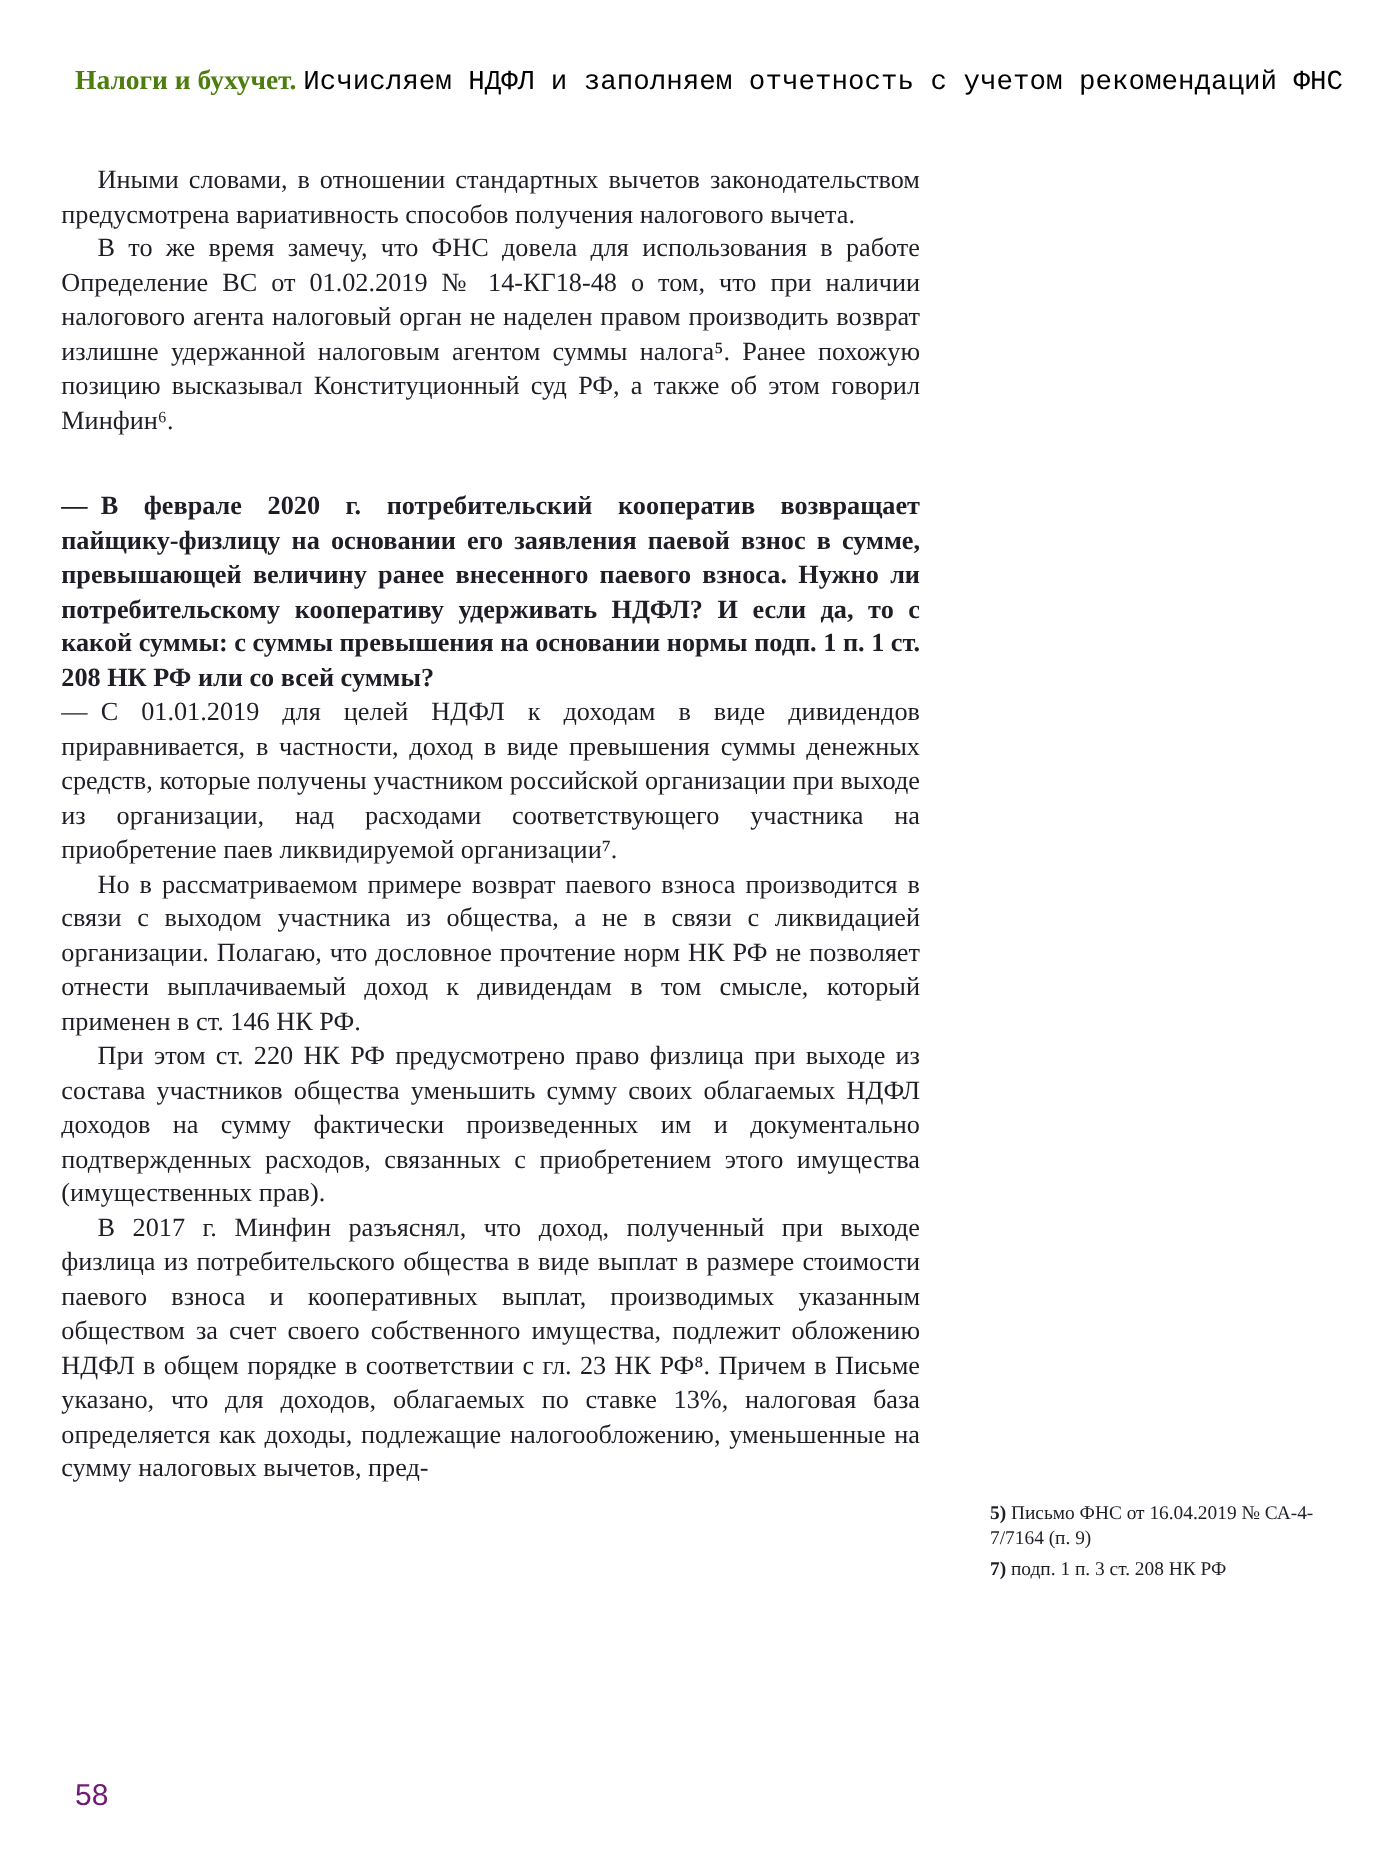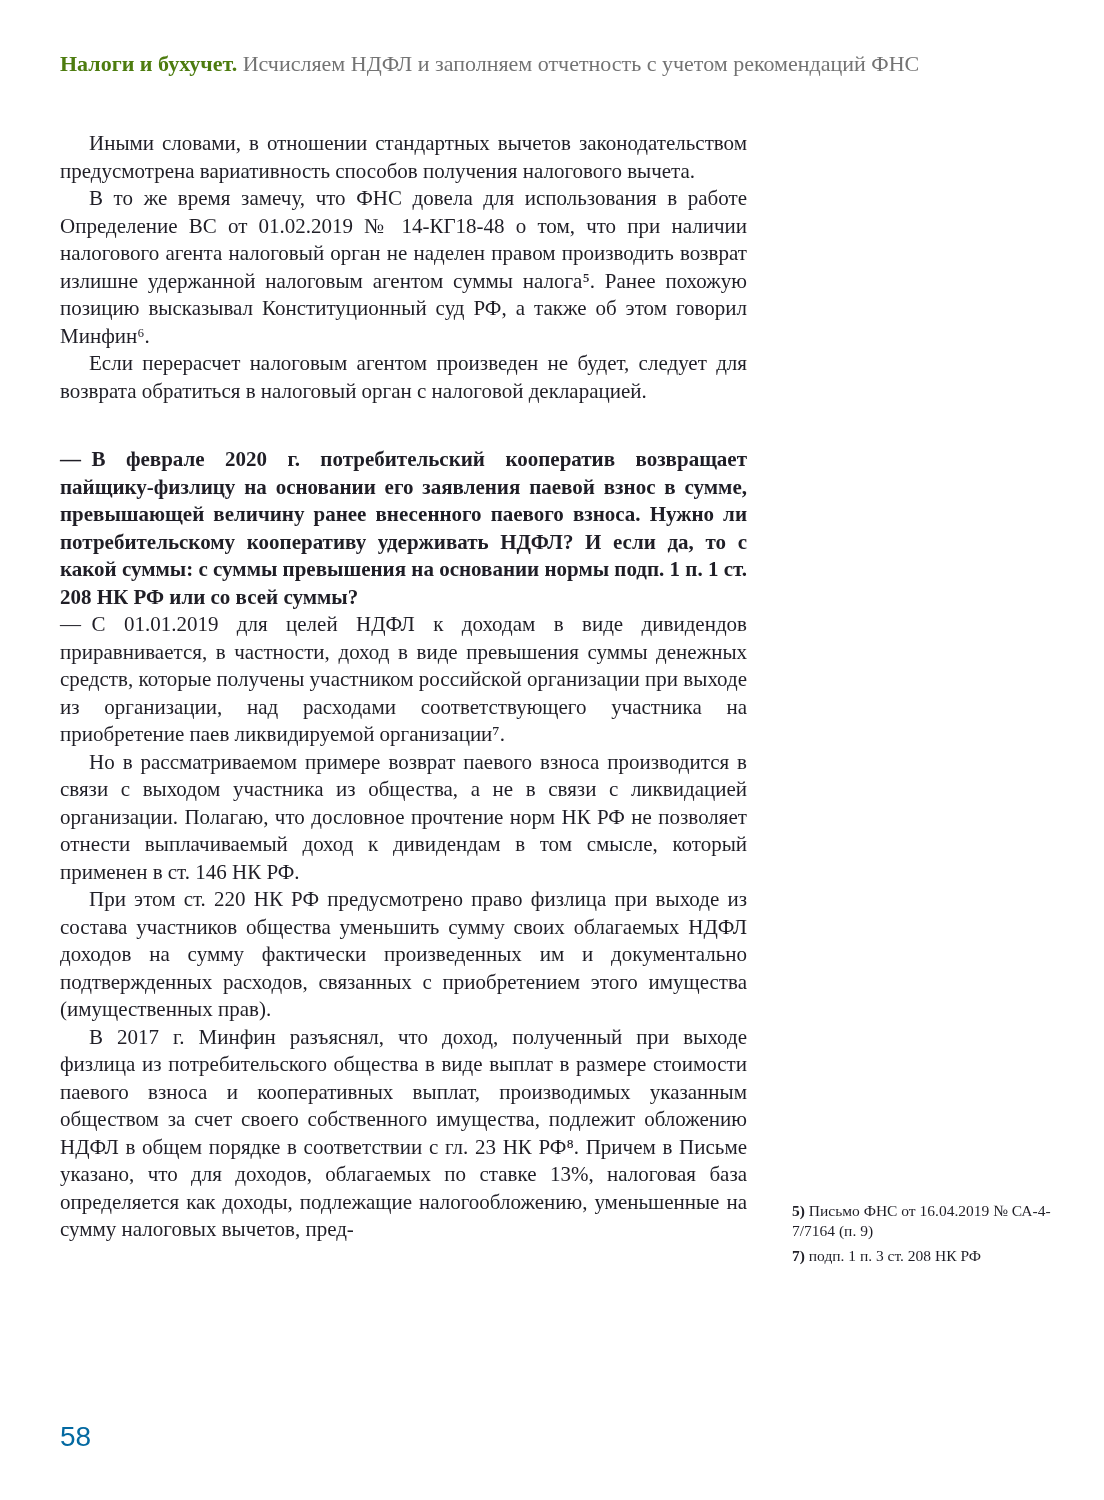--- a/index.html
+++ b/index.html
@@ -22,21 +22,21 @@
     font-size: 22px;
     line-height: 28px;
     white-space: nowrap;
   }
   .brand { font-weight: bold; }
   .topic { font-weight: normal; }
 
   
   .article {
     position: absolute;
-    left: 60px;
+    left: 49px;
     top: 130px;
     width: 687px;
     font-size: 21px;
     line-height: 27.5px;
     text-align: justify;
   }
   .para { margin: 0; text-indent: 29px; }
   .para.flush { text-indent: 0; }
   .question {
     font-weight: bold;
@@ -54,38 +54,37 @@
     text-align: left;
   }
   .footnote { margin: 0 16px 6px 0; }
   .fn-num { font-weight: bold; }
 
   
   .page-number {
     position: absolute;
     left: 60px;
     top: 1422px;
-    font-size: 28px;
+    font-size: 24px;
     line-height: 30px;
     font-family: "Liberation Sans", "DejaVu Sans", sans-serif;
-    color: #0369a1;
+    color: #701a75;
   }
 </style>
 </head>
 <body>
 
 <header class="page-header">
   <span class="brand" style="color: #4d7c0f;">Налоги и бухучет.</span>
-  <span class="topic" style="color: #737373;">Исчисляем НДФЛ и заполняем отчетность с учетом рекомендаций ФНС</span>
+  <span class="topic" style="color: #000000; font-family: Liberation Mono, monospace;">Исчисляем НДФЛ и заполняем отчетность с учетом рекомендаций ФНС</span>
 </header>
 
 <main class="article">
   <p class="para">Иными словами, в отношении стандартных вычетов законодательством предусмотрена вариативность способов получения налогового вычета.</p>
   <p class="para">В то же время замечу, что ФНС довела для использования в работе Определение ВС от 01.02.2019 № 14-КГ18-48 о том, что при наличии налогового агента налоговый орган не наделен правом производить возврат излишне удержанной налоговым агентом суммы налога⁵. Ранее похожую позицию высказывал Конституционный суд РФ, а также об этом говорил Минфин⁶.</p>
-  <p class="para">Если перерасчет налоговым агентом произведен не будет, следует для возврата обратиться в налоговый орган с налоговой декларацией.</p>
 
   <p class="para flush question">— В феврале 2020 г. потребительский кооператив возвращает пайщику-физлицу на основании его заявления паевой взнос в сумме, превышающей величину ранее внесенного паевого взноса. Нужно ли потребительскому кооперативу удерживать НДФЛ? И если да, то с какой суммы: с суммы превышения на основании нормы подп. 1 п. 1 ст. 208 НК РФ или со всей суммы?</p>
 
   <p class="para flush">— С 01.01.2019 для целей НДФЛ к доходам в виде дивидендов приравнивается, в частности, доход в виде превышения суммы денежных средств, которые получены участником российской организации при выходе из организации, над расходами соответствующего участника на приобретение паев ликвидируемой организации⁷.</p>
   <p class="para">Но в рассматриваемом примере возврат паевого взноса производится в связи с выходом участника из общества, а не в связи с ликвидацией организации. Полагаю, что дословное прочтение норм НК РФ не позволяет отнести выплачиваемый доход к дивидендам в том смысле, который применен в ст. 146 НК РФ.</p>
   <p class="para">При этом ст. 220 НК РФ предусмотрено право физлица при выходе из состава участников общества уменьшить сумму своих облагаемых НДФЛ доходов на сумму фактически произведенных им и документально подтвержденных расходов, связанных с приобретением этого имущества (имущественных прав).</p>
   <p class="para">В 2017 г. Минфин разъяснял, что доход, полученный при выходе физлица из потребительского общества в виде выплат в размере стоимости паевого взноса и кооперативных выплат, производимых указанным обществом за счет своего собственного имущества, подлежит обложению НДФЛ в общем порядке в соответствии с гл. 23 НК РФ⁸. Причем в Письме указано, что для доходов, облагаемых по ставке 13%, налоговая база определяется как доходы, подлежащие налогообложению, уменьшенные на сумму налоговых вычетов, пред-</p>
 </main>
 
 <aside class="footnotes">

